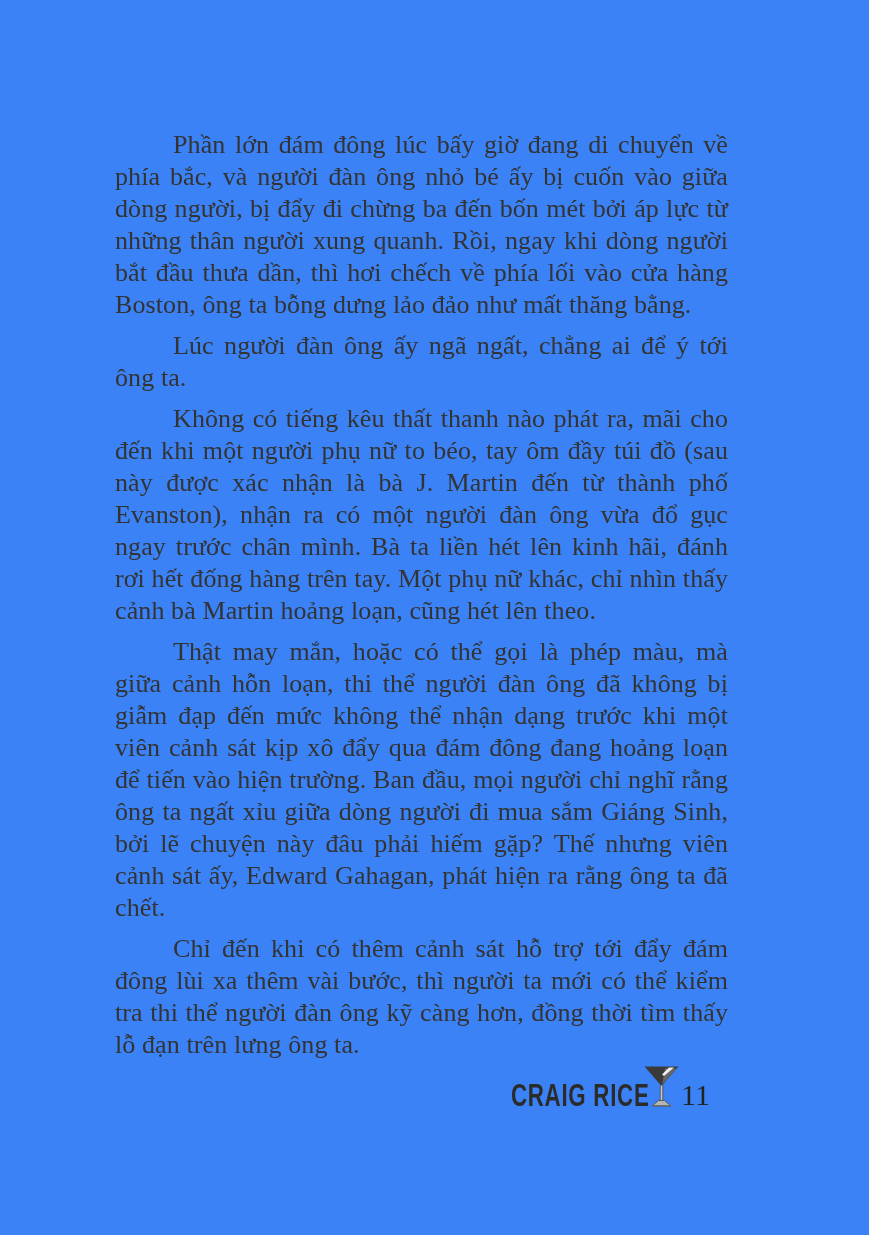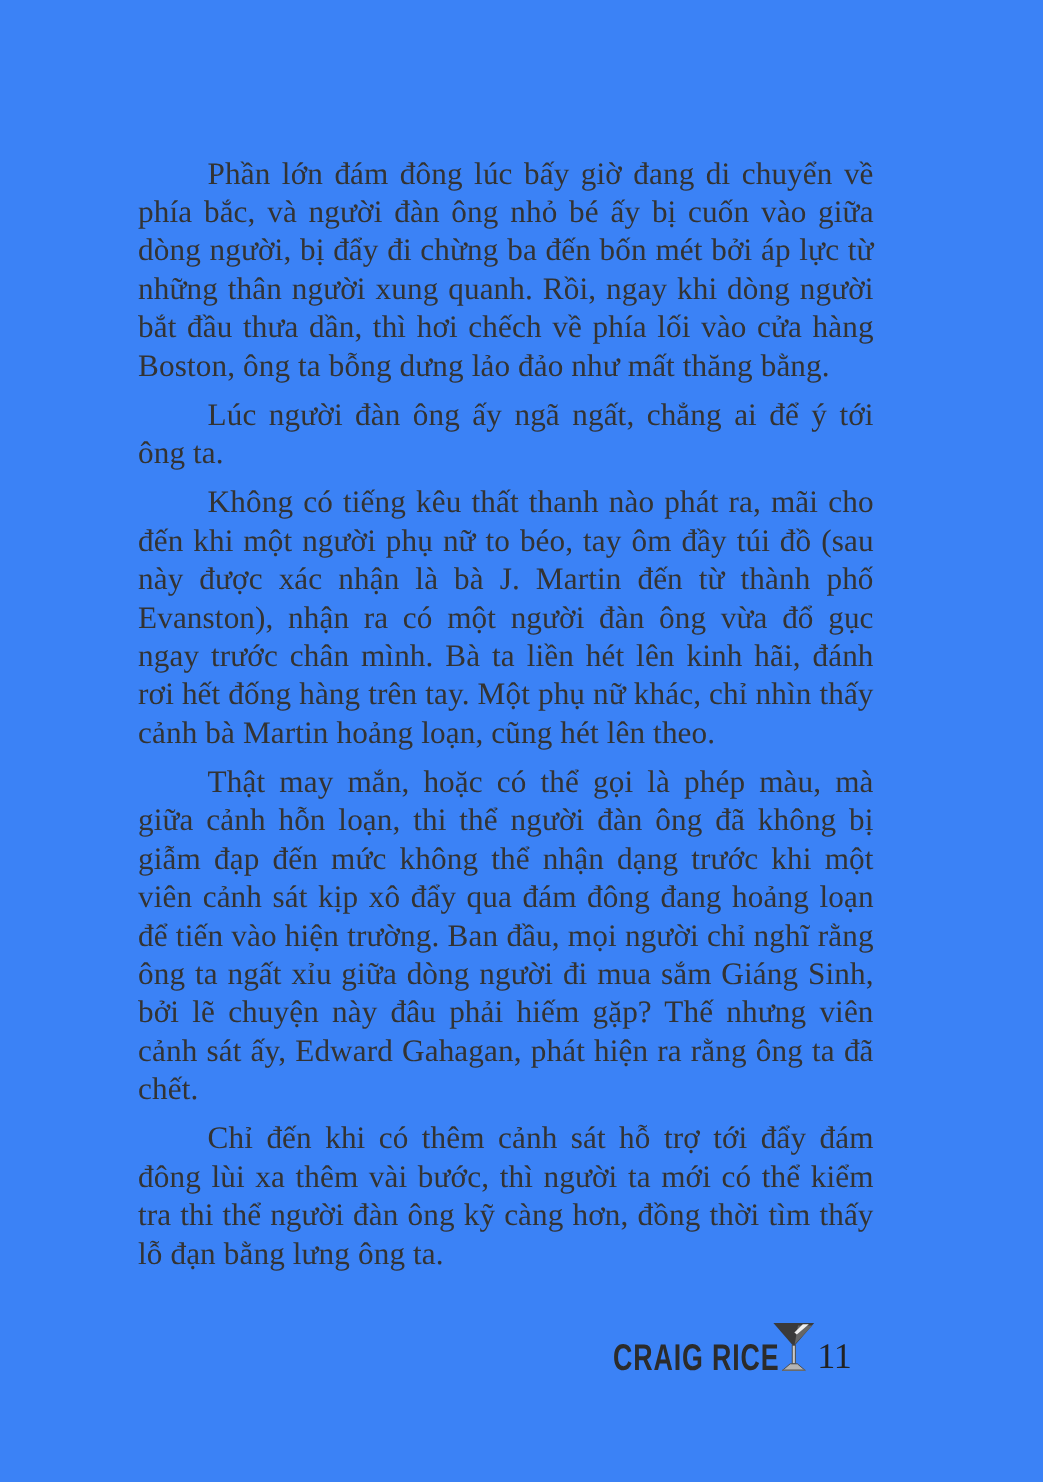--- a/index.html
+++ b/index.html
@@ -26,21 +26,21 @@
     line-height: 32px;
     color: #333333;
     text-align: justify;
     text-align-last: left;
     text-indent: 58px;
     margin: 0 0 9px 0;
     letter-spacing: 0.1px;
   }
   .running-footer {
     position: absolute;
-    top: 1100px;
+    top: 1064px;
     left: 0;
     width: 869px;
     height: 45px;
     text-align: right;
   }
   .author {
     position: absolute;
     right: 219px;
     bottom: -2px;
     display: inline-block;
@@ -76,21 +76,21 @@
 </head>
 <body>
 
 <div class="page">
 
   <main class="text-block">
     <p class="body-par">Phần lớn đám đông lúc bấy giờ đang di chuyển về phía bắc, và người đàn ông nhỏ bé ấy bị cuốn vào giữa dòng người, bị đẩy đi chừng ba đến bốn mét bởi áp lực từ những thân người xung quanh. Rồi, ngay khi dòng người bắt đầu thưa dần, thì hơi chếch về phía lối vào cửa hàng Boston, ông ta bỗng dưng lảo đảo như mất thăng bằng.</p>
     <p class="body-par">Lúc người đàn ông ấy ngã ngất, chẳng ai để ý tới ông ta.</p>
     <p class="body-par">Không có tiếng kêu thất thanh nào phát ra, mãi cho đến khi một người phụ nữ to béo, tay ôm đầy túi đồ (sau này được xác nhận là bà J. Martin đến từ thành phố Evanston), nhận ra có một người đàn ông vừa đổ gục ngay trước chân mình. Bà ta liền hét lên kinh hãi, đánh rơi hết đống hàng trên tay. Một phụ nữ khác, chỉ nhìn thấy cảnh bà Martin hoảng loạn, cũng hét lên theo.</p>
     <p class="body-par">Thật may mắn, hoặc có thể gọi là phép màu, mà giữa cảnh hỗn loạn, thi thể người đàn ông đã không bị giẫm đạp đến mức không thể nhận dạng trước khi một viên cảnh sát kịp xô đẩy qua đám đông đang hoảng loạn để tiến vào hiện trường. Ban đầu, mọi người chỉ nghĩ rằng ông ta ngất xỉu giữa dòng người đi mua sắm Giáng Sinh, bởi lẽ chuyện này đâu phải hiếm gặp? Thế nhưng viên cảnh sát ấy, Edward Gahagan, phát hiện ra rằng ông ta đã chết.</p>
-    <p class="body-par">Chỉ đến khi có thêm cảnh sát hỗ trợ tới đẩy đám đông lùi xa thêm vài bước, thì người ta mới có thể kiểm tra thi thể người đàn ông kỹ càng hơn, đồng thời tìm thấy lỗ đạn bằng lưng ông ta.</p>
+    <p class="body-par">Chỉ đến khi có thêm cảnh sát hỗ trợ tới đẩy đám đông lùi xa thêm vài bước, thì người ta mới có thể kiểm tra thi thể người đàn ông kỹ càng hơn, đồng thời tìm thấy lỗ đạn trên lưng ông ta.</p>
   </main>
 
   <footer class="running-footer">
     <span class="author">CRAIG RICE</span>
     <span class="martini">
       <svg width="35" height="41" viewBox="0 0 35 41" xmlns="http://www.w3.org/2000/svg">
 
         <polygon points="0.5,0.5 34.5,0.5 17.5,20" fill="#3a3a3a"></polygon>
 
         <polygon points="21,2.5 33,2.5 18.2,18.5" fill="#666666"></polygon>

